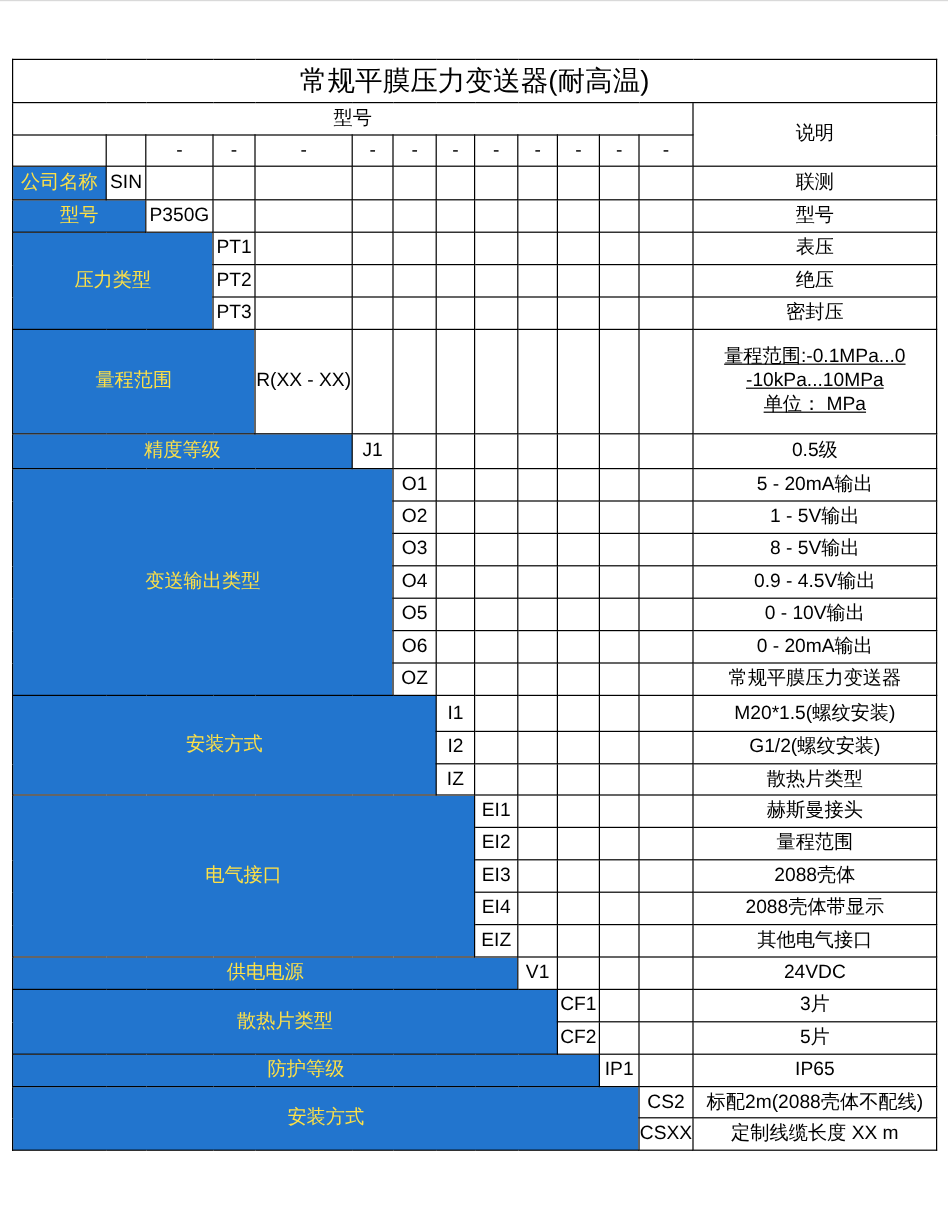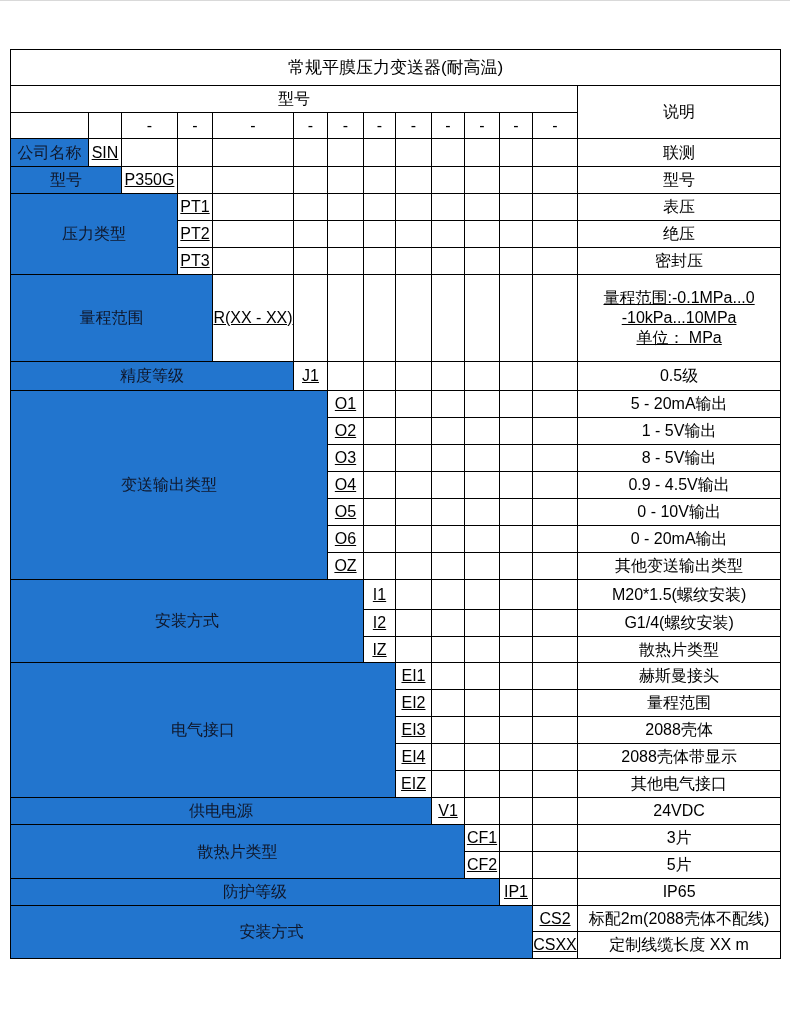--- a/index.html
+++ b/index.html
@@ -22,27 +22,27 @@
   }
   table.spec td{
     border:1px solid #000;
     padding:0;
     vertical-align:middle;
     text-align:center;
     line-height:1.25;
     overflow:hidden;
     white-space:nowrap;
   }
-  td.title{font-size:17px;}
+  td.title{font-size:23px;}
   td.hdr{font-size:16px;}
   td.lbl{
     background:#2275ce;
-    color:#0f172a;
-  }
-  td.code{text-align:center;text-decoration:underline;}
+    color:#fde047;
+  }
+  td.code{text-align:center;}
   td.desc{text-align:center;}
   td.desc-multi{line-height:29px;text-decoration:underline;}
   tr{height:27px;}
   tr.rh36{height:36px;}
   tr.rh26{height:26px;}
   tr.rh28{height:28px;}
   tr.rh87{height:87px;}
   tr.rh29{height:29px;}
   tr.rh30{height:30px;}
 </style>
@@ -261,41 +261,41 @@
     <td class="desc">0 - 20mA输出</td>
   </tr>
   <tr>
     <td class="code">OZ</td>
     <td class="grid"></td>
           <td class="grid"></td>
           <td class="grid"></td>
           <td class="grid"></td>
           <td class="grid"></td>
           <td class="grid"></td>
-    <td class="desc">其他变送输出类型</td>
+    <td class="desc">常规平膜压力变送器</td>
   </tr>
 
   <tr class="rh30">
     <td colspan="7" rowspan="3" class="lbl">安装方式</td>
     <td class="code">I1</td>
     <td class="grid"></td>
           <td class="grid"></td>
           <td class="grid"></td>
           <td class="grid"></td>
           <td class="grid"></td>
     <td class="desc">M20*1.5(螺纹安装)</td>
   </tr>
   <tr>
     <td class="code">I2</td>
     <td class="grid"></td>
           <td class="grid"></td>
           <td class="grid"></td>
           <td class="grid"></td>
           <td class="grid"></td>
-    <td class="desc">G1/4(螺纹安装)</td>
+    <td class="desc">G1/2(螺纹安装)</td>
   </tr>
   <tr class="rh26">
     <td class="code">IZ</td>
     <td class="grid"></td>
           <td class="grid"></td>
           <td class="grid"></td>
           <td class="grid"></td>
           <td class="grid"></td>
     <td class="desc">散热片类型</td>
   </tr>

